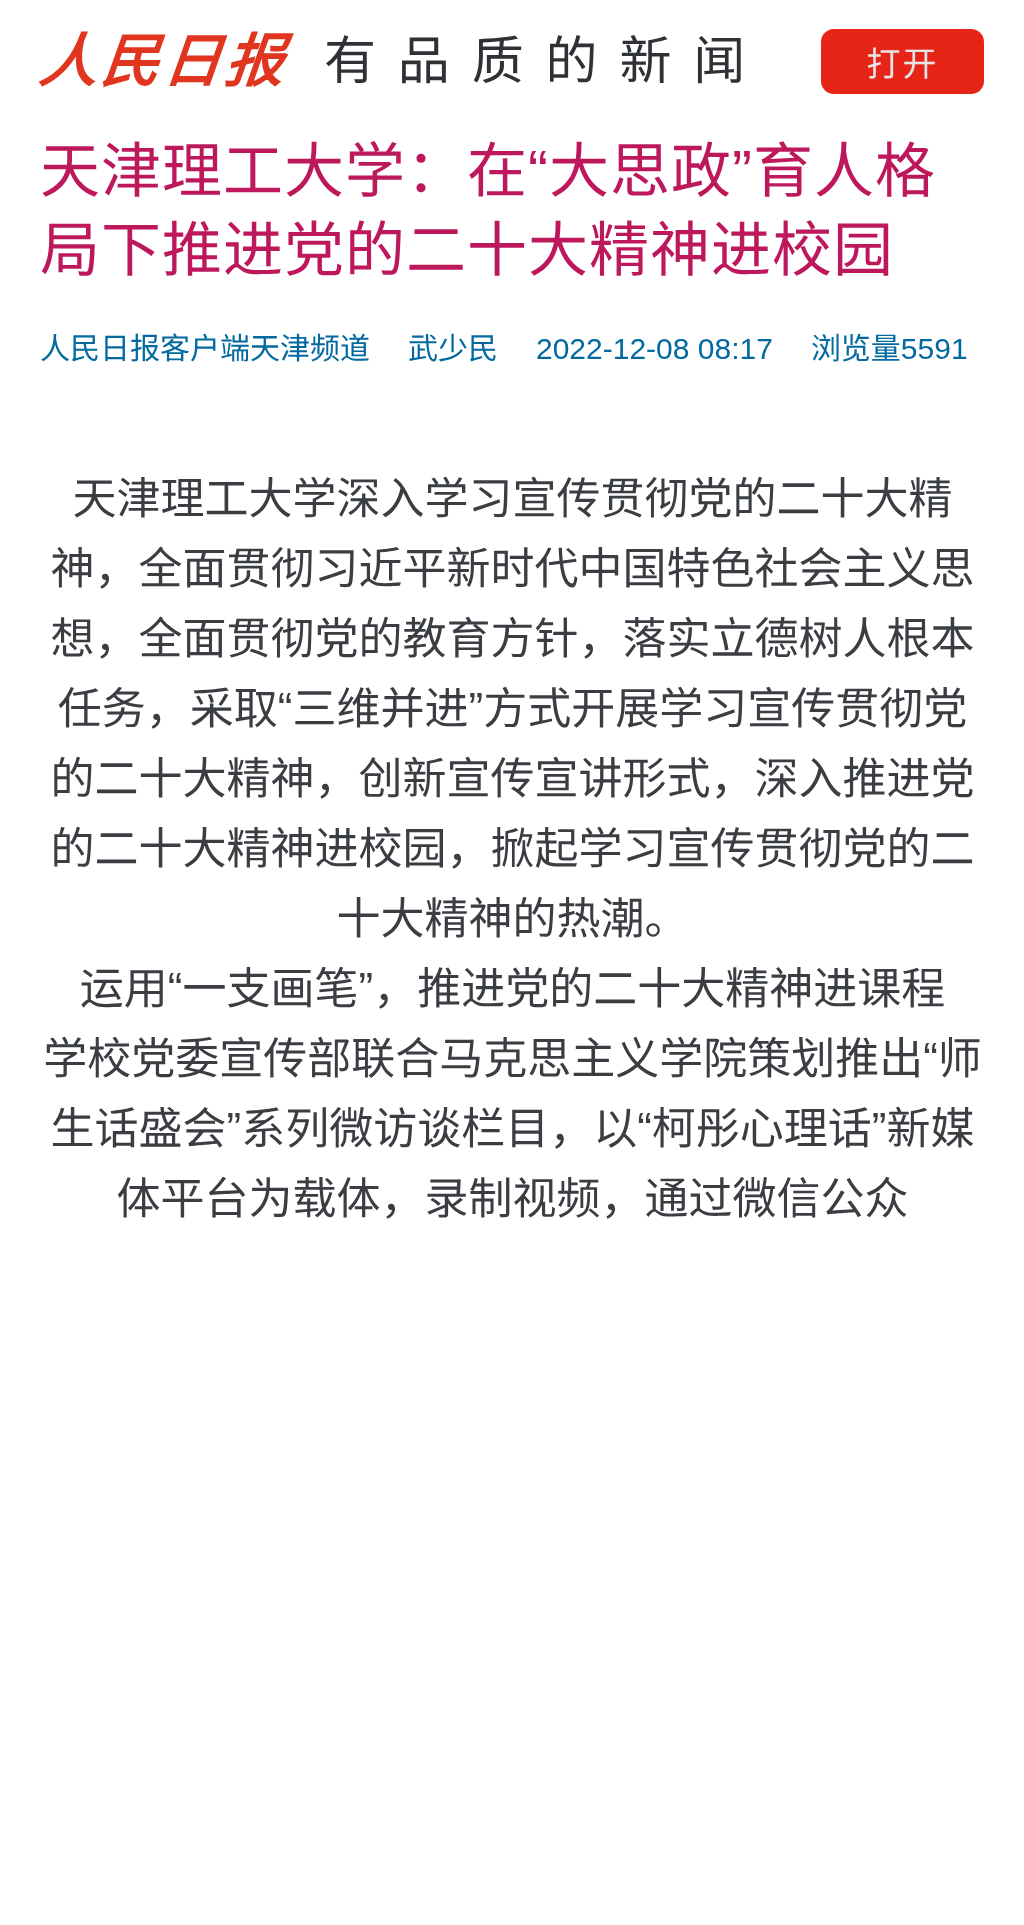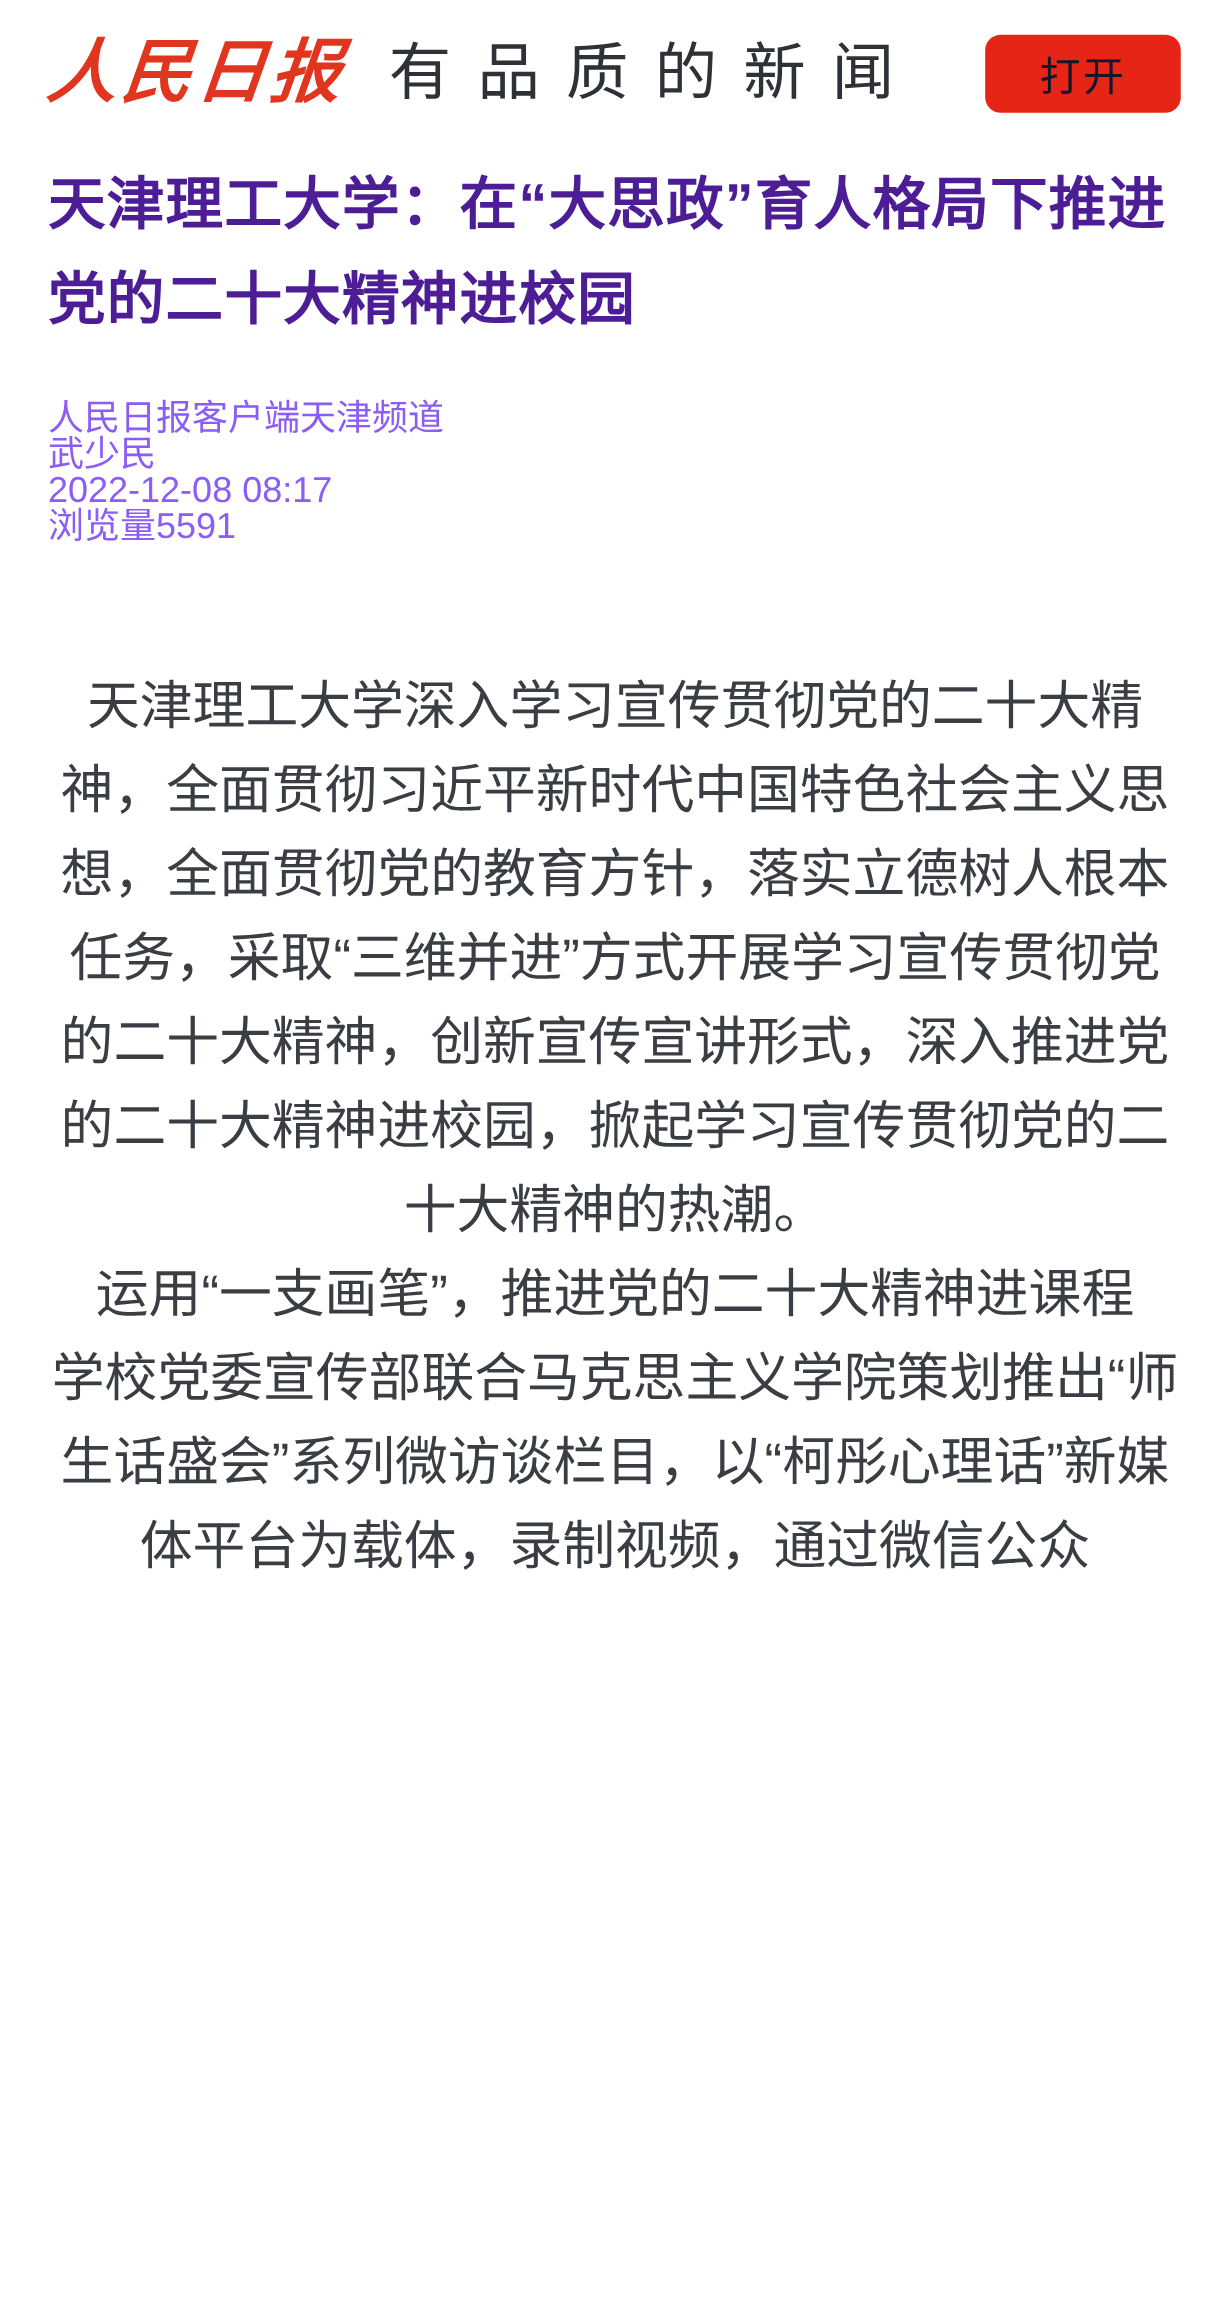--- a/index.html
+++ b/index.html
@@ -41,52 +41,51 @@
     font-weight: 500;
     letter-spacing: 0.42em;
     white-space: nowrap;
     line-height: 1;
   }
   .open-btn {
     margin-left: auto;
     width: 163px;
     height: 65px;
     background: #e62517;
-    color: #0f172a;
+    color: #e5e5e5;
     border: none;
     border-radius: 13px;
     font-size: 34px;
     font-family: inherit;
     letter-spacing: 2px;
     display: flex;
     align-items: center;
     justify-content: center;
     cursor: pointer;
   }
 
   
   .article-title {
     margin: 20px 38px 0 40px;
-    color: #4c1d95;
-    font-size: 48px;
-    font-weight: 700;
+    color: #be185d;
+    font-size: 60px;
+    font-weight: 400;
     line-height: 79px;
     letter-spacing: 1px;
   }
 
   
   .byline {
     margin: 44px 40px 0 40px;
-    color: #8b5cf6;
+    color: #0369a1;
     font-size: 30px;
     line-height: 1;
     display: flex;
     align-items: baseline;
     white-space: nowrap;
-    flex-direction: column;
   }
   .byline > span { margin-right: 38px; }
   .byline > span:last-child { margin-right: 12px; }
 
   
   .article-body {
     margin: 100px 39px 0 40px;
     color: #3a3e43;
     font-size: 44px;
     line-height: 70px;

